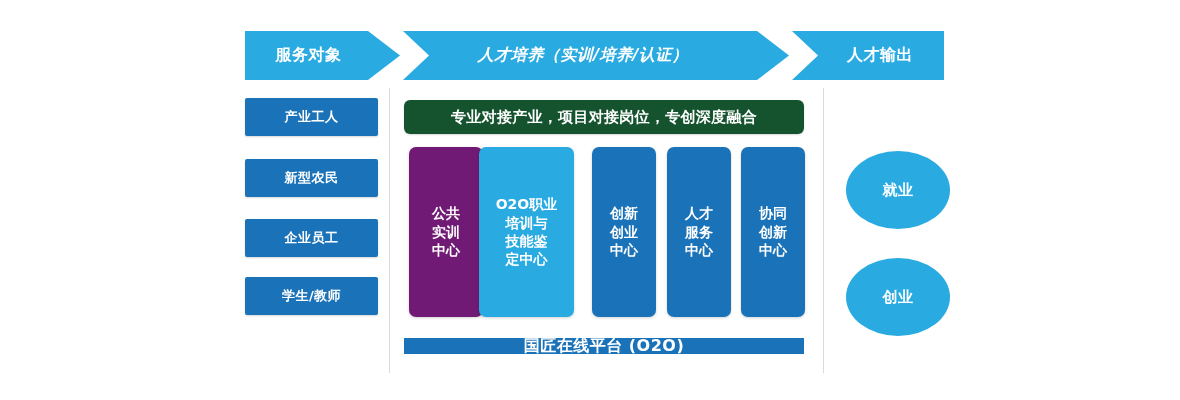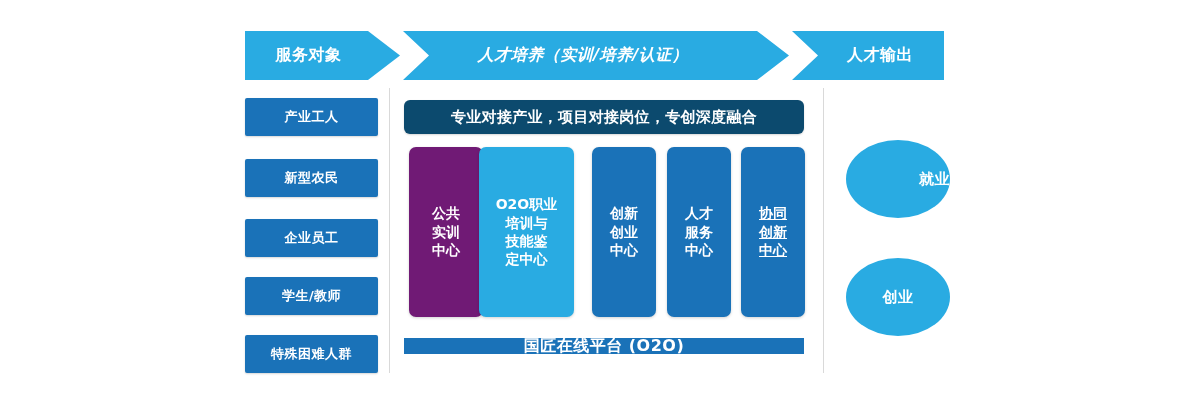--- a/index.html
+++ b/index.html
@@ -94,21 +94,21 @@
   .aud-3 { top: 277px; align-items: center; }
   .aud-4 { top: 335px; }
 
   
   .tagline {
     position: absolute;
     left: 404px;
     top: 100px;
     width: 400px;
     height: 34px;
-    background: #0c4a6e;
+    background: #14532d;
     border-radius: 6px;
     color: #ffffff;
     font-size: 15px;
     font-weight: bold;
     letter-spacing: 0.3px;
     display: flex;
     align-items: center;
     justify-content: center;
     box-shadow: 0 1px 2px rgba(0,0,0,0.16);
   }
@@ -129,21 +129,21 @@
     justify-content: center;
     box-shadow: 0 1px 3px rgba(0,0,0,0.18);
     box-sizing: border-box;
     padding: 0 5px;
   }
   .center-card .cc-label { display: block; }
   .cc-0 { left: 409px; width: 74px; background: #701a75; }
   .cc-1 { left: 479px; width: 95px; background: #29abe2; }
   .cc-2 { left: 592px; width: 64px; background: #1a72b8; }
   .cc-3 { left: 667px; width: 64px; background: #1a72b8; }
-  .cc-4 { left: 741px; width: 64px; background: #1a72b8; text-decoration: underline; }
+  .cc-4 { left: 741px; width: 64px; background: #1a72b8; }
 
   
   .platform {
     position: absolute;
     left: 404px;
     top: 338px;
     width: 400px;
     height: 16px;
     background: #1a72b8;
     color: #ffffff;
@@ -164,21 +164,21 @@
     background: #29abe2;
     border-radius: 50%;
     color: #ffffff;
     font-size: 15px;
     font-weight: bold;
     letter-spacing: 0.5px;
     display: flex;
     align-items: center;
     justify-content: center;
   }
-  .el-0 { top: 140px; justify-content: flex-end; }
+  .el-0 { top: 151px; }
   .el-1 { top: 258px; }
 </style>
 </head>
 <body>
 
 <div class="canvas">
 
   <div class="hdr hdr-left">
     <span>服务对象</span>
   </div>
@@ -197,23 +197,20 @@
   </div>
   <div class="aud aud-1">
     <span>新型农民</span>
   </div>
   <div class="aud aud-2">
     <span>企业员工</span>
   </div>
   <div class="aud aud-3">
     <span>学生/教师</span>
   </div>
-  <div class="aud aud-4">
-    <span>特殊困难人群</span>
-  </div>
 
   <div class="tagline">
     <span>专业对接产业，项目对接岗位，专创深度融合</span>
   </div>
 
   <div class="center-card cc-0">
     <span class="cc-label">公共<br>实训<br>中心</span>
   </div>
   <div class="center-card cc-1">
     <span class="cc-label">O2O职业<br>培训与<br>技能鉴<br>定中心</span>

